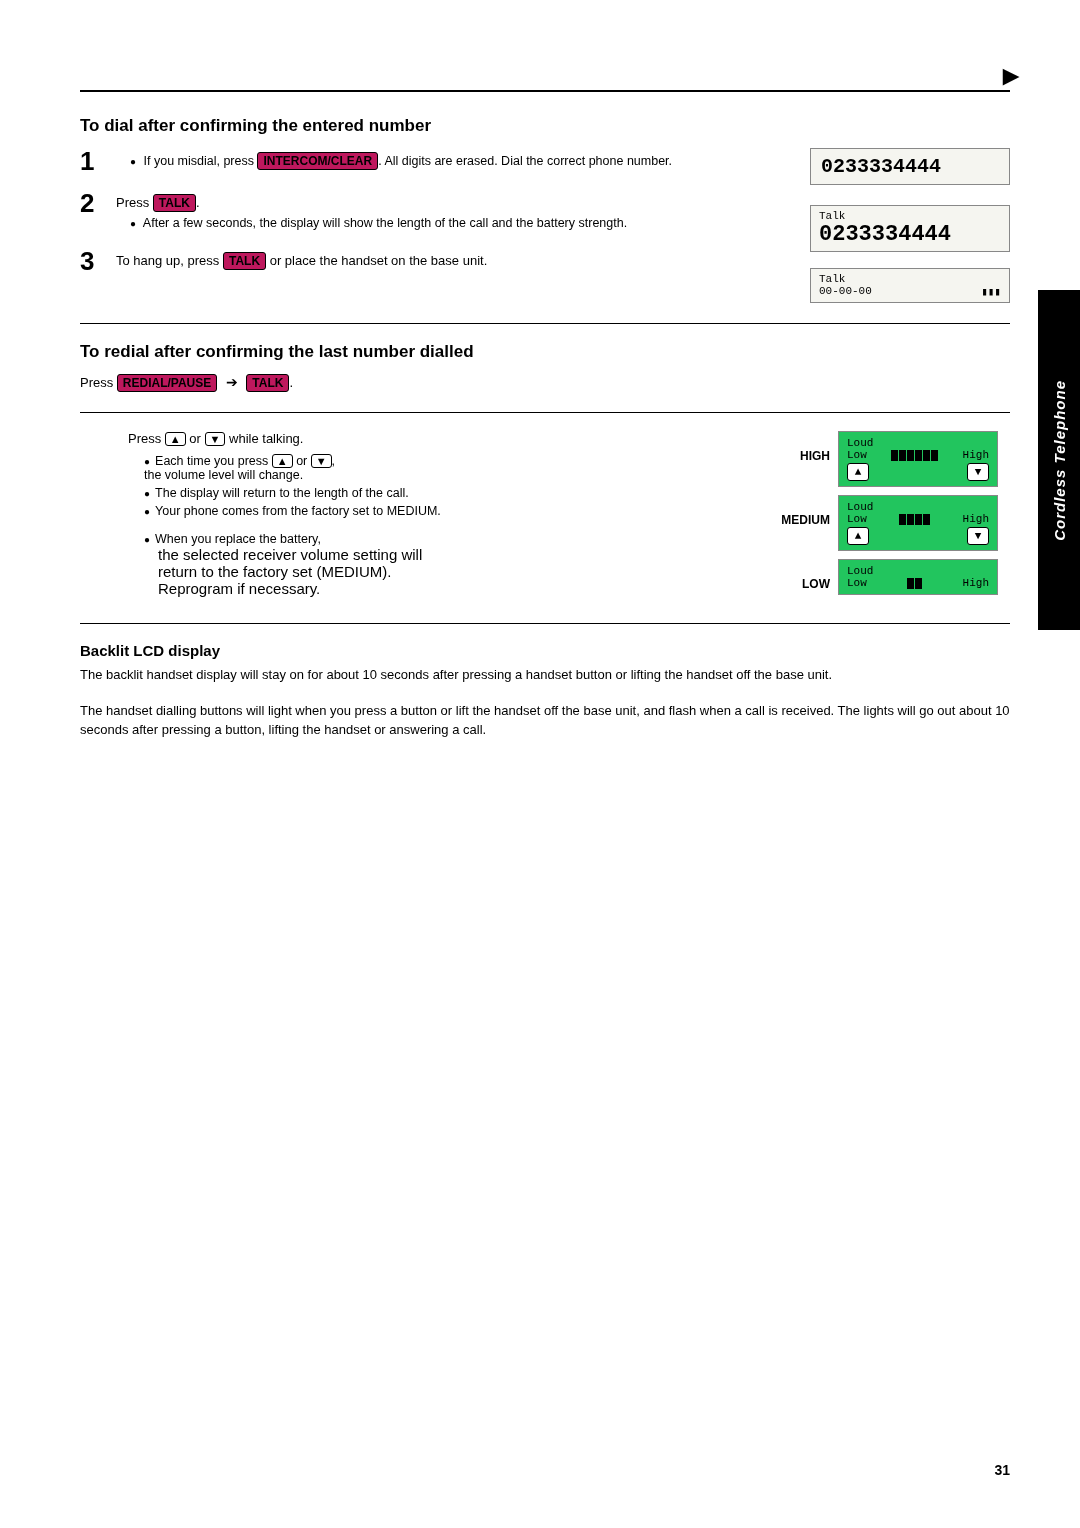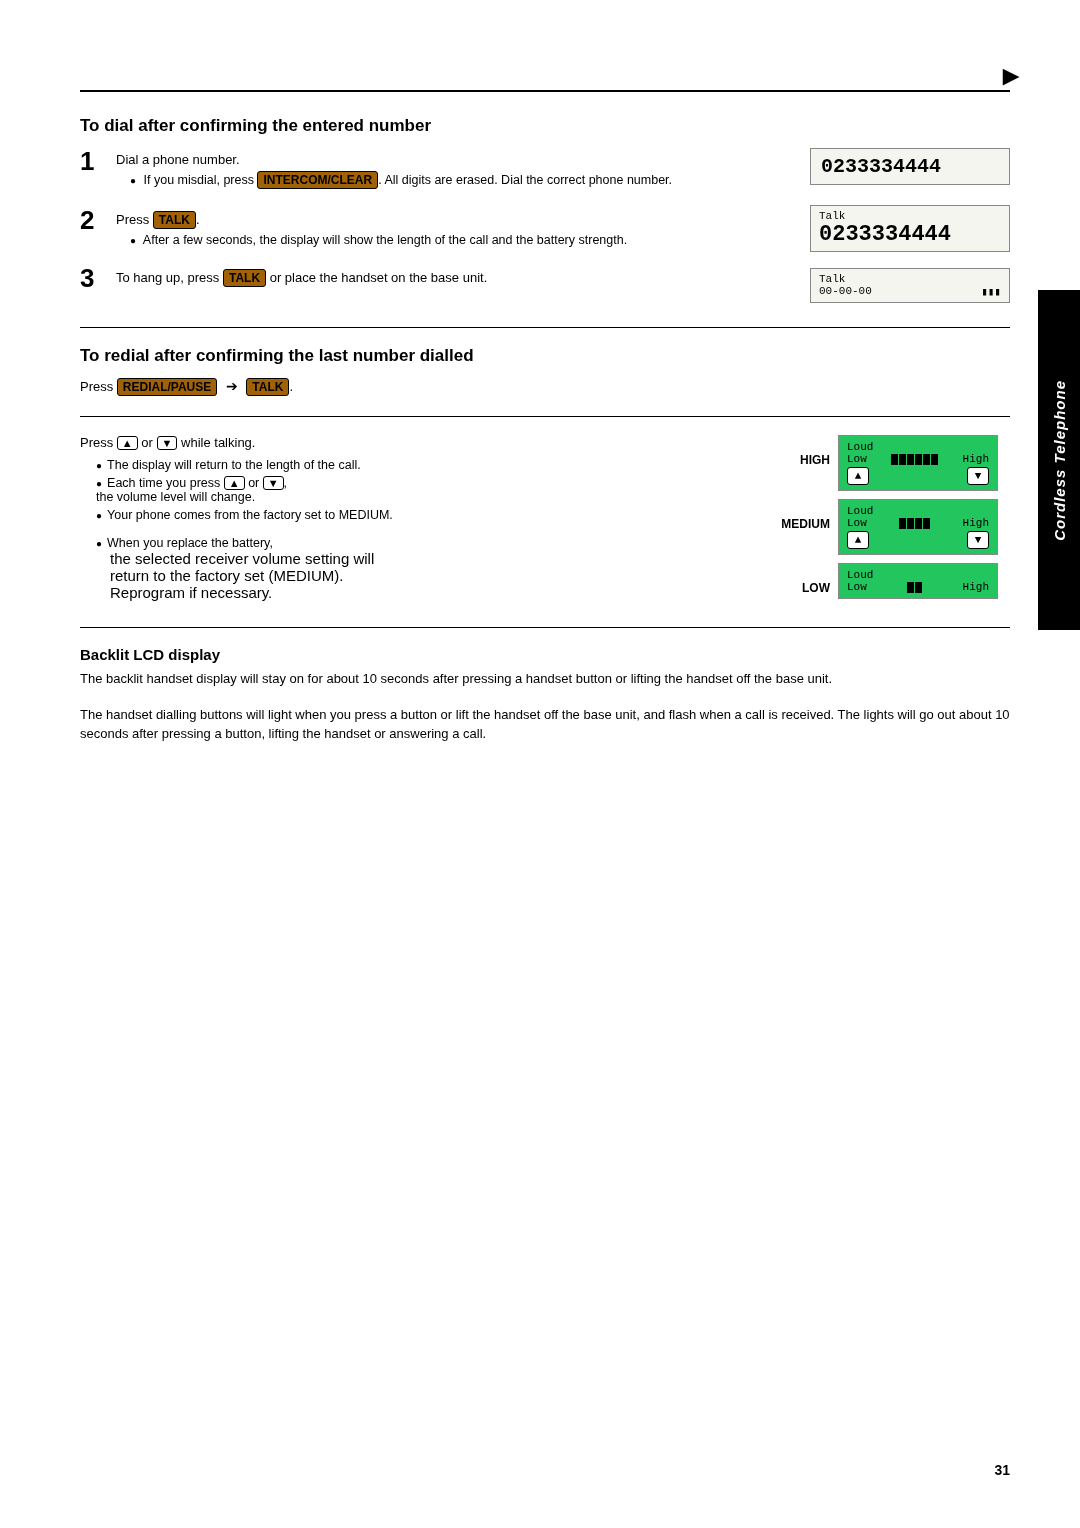--- a/index.html
+++ b/index.html
@@ -138,21 +138,21 @@
     }
 
     
     .key-btn {
       display: inline-block;
       border: 1.5px solid #000;
       border-radius: 3px;
       padding: 1px 5px;
       font-size: 12px;
       font-weight: bold;
-      background: #a16207;
+      background: #be185d;
     }
 
     .key-btn-sm {
       display: inline-block;
       border: 1.5px solid #000;
       border-radius: 3px;
       padding: 0px 4px;
       font-size: 11px;
       font-weight: bold;
       background: #fff;
@@ -163,20 +163,21 @@
       border: none;
       border-top: 1px solid #000;
       margin: 18px 0;
     }
 
     
     .volume-section {
       display: flex;
       gap: 20px;
       margin-bottom: 20px;
+      margin-left: 48px;
     }
 
     .volume-left {
       flex: 1;
     }
 
     .volume-right {
       width: 240px;
     }
 
@@ -312,21 +313,20 @@
 
   <div class="section">
     <div class="section-heading">To dial after confirming the entered number</div>
 
     <div class="steps-area">
       <div class="steps-left">
 
         <div class="step">
           <div class="step-number">1</div>
           <div class="step-content">
-            <p>Dial a phone number.</p>
             <div class="sub-bullet">
               <span>If you misdial, press <span class="key-btn">INTERCOM/CLEAR</span>. All digits are erased. Dial the correct phone number.</span>
             </div>
           </div>
         </div>
 
         <div class="step">
           <div class="step-number">2</div>
           <div class="step-content">
             <p>Press <span class="key-btn">TALK</span>.</p>
@@ -378,22 +378,22 @@
   </div>
 
   <hr class="section-divider">
   <div class="section">
 
     <div class="volume-section">
       <div class="volume-left">
         <p style="margin-bottom:8px; font-size:13px;">
           Press <span class="key-btn-sm">▲</span> or <span class="key-btn-sm">▼</span> while talking.
         </p>
+        <div class="bullet">Each time you press <span class="key-btn-sm">▲</span> or <span class="key-btn-sm">▼</span>,<br>the volume level will change.</div>
         <div class="bullet">The display will return to the length of the call.</div>
-        <div class="bullet">Each time you press <span class="key-btn-sm">▲</span> or <span class="key-btn-sm">▼</span>,<br>the volume level will change.</div>
         <div class="bullet">Your phone comes from the factory set to MEDIUM.</div>
         <div style="height:10px;"></div>
         <div class="bullet">When you replace the battery,<br>
           <span class="bullet-indent" style="display:block; margin-left:14px; font-size:15px;">the selected receiver volume setting will<br>return to the factory set (MEDIUM).<br>Reprogram if necessary.</span>
         </div>
       </div>
 
       <div class="volume-right">
 
         <div style="display:flex; align-items:flex-start; margin-bottom:8px;">

